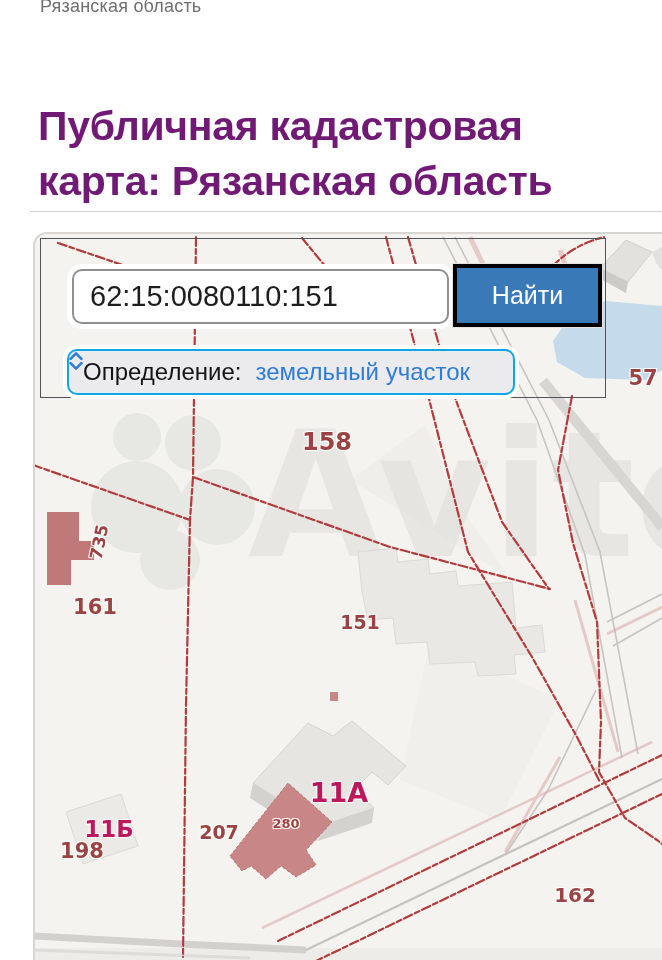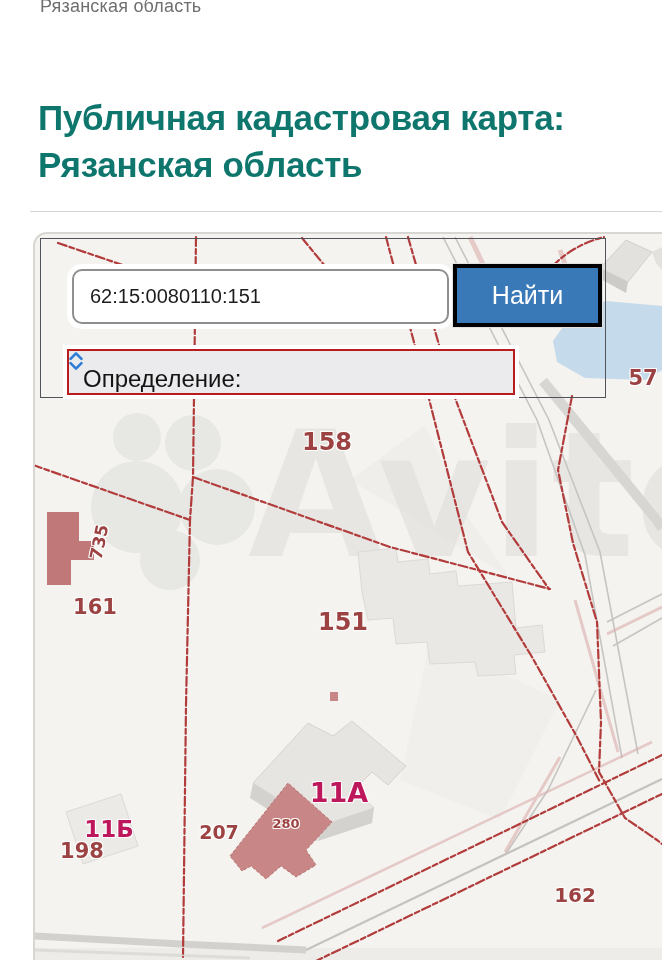--- a/index.html
+++ b/index.html
@@ -1,41 +1,41 @@
 <!DOCTYPE html>
 <html><head>
 <meta charset="utf-8">
 <style>
   html,body{margin:0;padding:0;background:#ffffff;width:662px;height:960px;overflow:hidden;
             font-family:"Liberation Sans", sans-serif;}
   .breadcrumb{position:absolute;left:40px;top:-4px;font-size:18px;color:#6f6f6f;letter-spacing:.2px;cursor:pointer;}
-  .page-title{position:absolute;left:38px;top:72px;width:600px;font-size:35px;line-height:1.32;
-              font-weight:600;color:#0f766e;letter-spacing:-0.3px;}
+  .page-title{position:absolute;left:38px;top:72px;width:600px;font-size:41px;line-height:1.32;
+              font-weight:600;color:#701a75;letter-spacing:-0.3px;}
   .divider{position:absolute;left:30px;top:211px;width:632px;height:1px;background:#d4d4d2;}
 
   
   .map{position:absolute;left:33px;top:232px;width:629px;height:728px;background:#f4f3ef;
        border:2px solid #d8d6d3;border-right:none;border-bottom:none;border-radius:14px 0 0 0;
        box-sizing:border-box;overflow:hidden;}
   .map svg{position:absolute;left:-2px;top:-2px;}
 
   .panel-frame{position:absolute;left:5px;top:4px;width:566px;height:160px;
                border:1.5px solid #50545a;box-sizing:border-box;pointer-events:none;}
 
   .cad-input{position:absolute;left:37px;top:35px;width:377px;height:55px;box-sizing:border-box;
              background:#ffffff;border:2px solid #8f8f8f;border-radius:10px;
-             box-shadow:0 0 0 5px #ffffff;padding:0 16px;font-size:20px;color:#1d1d1f;
+             box-shadow:0 0 0 5px #ffffff;padding:0 16px;font-size:29px;color:#1d1d1f;
              font-family:"Liberation Sans", sans-serif;}
   .find-btn{position:absolute;left:418px;top:30px;width:149px;height:63px;box-sizing:border-box;
             background:#3a79b8;border:4px solid #000000;color:#ffffff;font-size:25px;
             display:flex;align-items:center;justify-content:center;cursor:pointer;
             box-shadow:0 0 0 1px #e2e2e0;}
   .cat-select{position:absolute;left:32px;top:115px;width:448px;height:46px;box-sizing:border-box;
-              background:#ebebed;border:2px solid #b91c1c;border-radius:0;
-              box-shadow:0 0 0 4px #ffffff;display:flex;align-items:flex-end;
+              background:#ebebed;border:2px solid #0ea5e9;border-radius:10px;
+              box-shadow:0 0 0 4px #ffffff;display:flex;align-items:center;
               padding:0 14px;font-size:24px;cursor:pointer;}
   .cat-select .lbl{color:#141414;}
   .cat-select .val{color:#2e7cd6;margin-left:14px;white-space:nowrap;}
   .cat-select .chev{margin-left:auto;display:flex;align-items:center;}
 
   
   .plabel{position:absolute;transform:translate(-50%,-50%);font-family:"DejaVu Sans", sans-serif;
           font-weight:bold;color:#9c4242;white-space:nowrap;
           text-shadow:-1px -1px 0 rgba(255,255,255,.9),1px -1px 0 rgba(255,255,255,.9),
                       -1px 1px 0 rgba(255,255,255,.9),1px 1px 0 rgba(255,255,255,.9);}
@@ -117,34 +117,35 @@
       <path d="M572,396 L558,470 L573,543 L597,622 L601,722 L599,772 L625,818 L657,840 L662,844"></path>
       <path d="M540,282 Q562,248 604,237"></path>
       <path d="M278,941 L662,755"></path>
       <path d="M314,962 L662,794"></path>
     </g>
   </svg>
 
   <span class="plabel" style="left:608px;top:144px;font-size:21px">57</span>
   <span class="plabel" style="left:292px;top:208px;font-size:24px">158</span>
   <span class="plabel" style="left:60px;top:373px;font-size:21px">161</span>
-  <span class="plabel" style="left:308px;top:388px;font-size:24px">151</span>
+  <span class="plabel" style="left:325px;top:388px;font-size:19px">151</span>
   <span class="plabel" style="left:64px;top:308px;font-size:17px;transform:translate(-50%,-50%) rotate(-78deg)">735</span>
   <span class="plabel" style="left:184px;top:598px;font-size:19px">207</span>
   <span class="plabel" style="left:251px;top:589px;font-size:13px">280</span>
   <span class="plabel" style="left:47px;top:617px;font-size:21px">198</span>
   <span class="plabel" style="left:540px;top:661px;font-size:20px">162</span>
   <span class="plabel glabel" style="left:304px;top:558px;font-size:27px">11А</span>
   <span class="plabel glabel" style="left:74px;top:595px;font-size:23px">11Б</span>
 
   <div class="panel-frame"></div>
   <input class="cad-input" value="62:15:0080110:151" style="">
   <div class="find-btn">Найти</div>
   <div class="cat-select">
     <span class="lbl">Определение:</span>
+    <span class="val">земельный участок</span>
     <span class="chev">
       <svg width="18" height="24" viewBox="0 0 16 22" fill="none">
         <path d="M3 9 L8 4 L13 9" stroke="#2e7cd6" stroke-width="2.4" stroke-linecap="round" stroke-linejoin="round"></path>
         <path d="M3 13 L8 18 L13 13" stroke="#2e7cd6" stroke-width="2.4" stroke-linecap="round" stroke-linejoin="round"></path>
       </svg>
     </span>
   </div>
 </div>
 
 </body></html>

